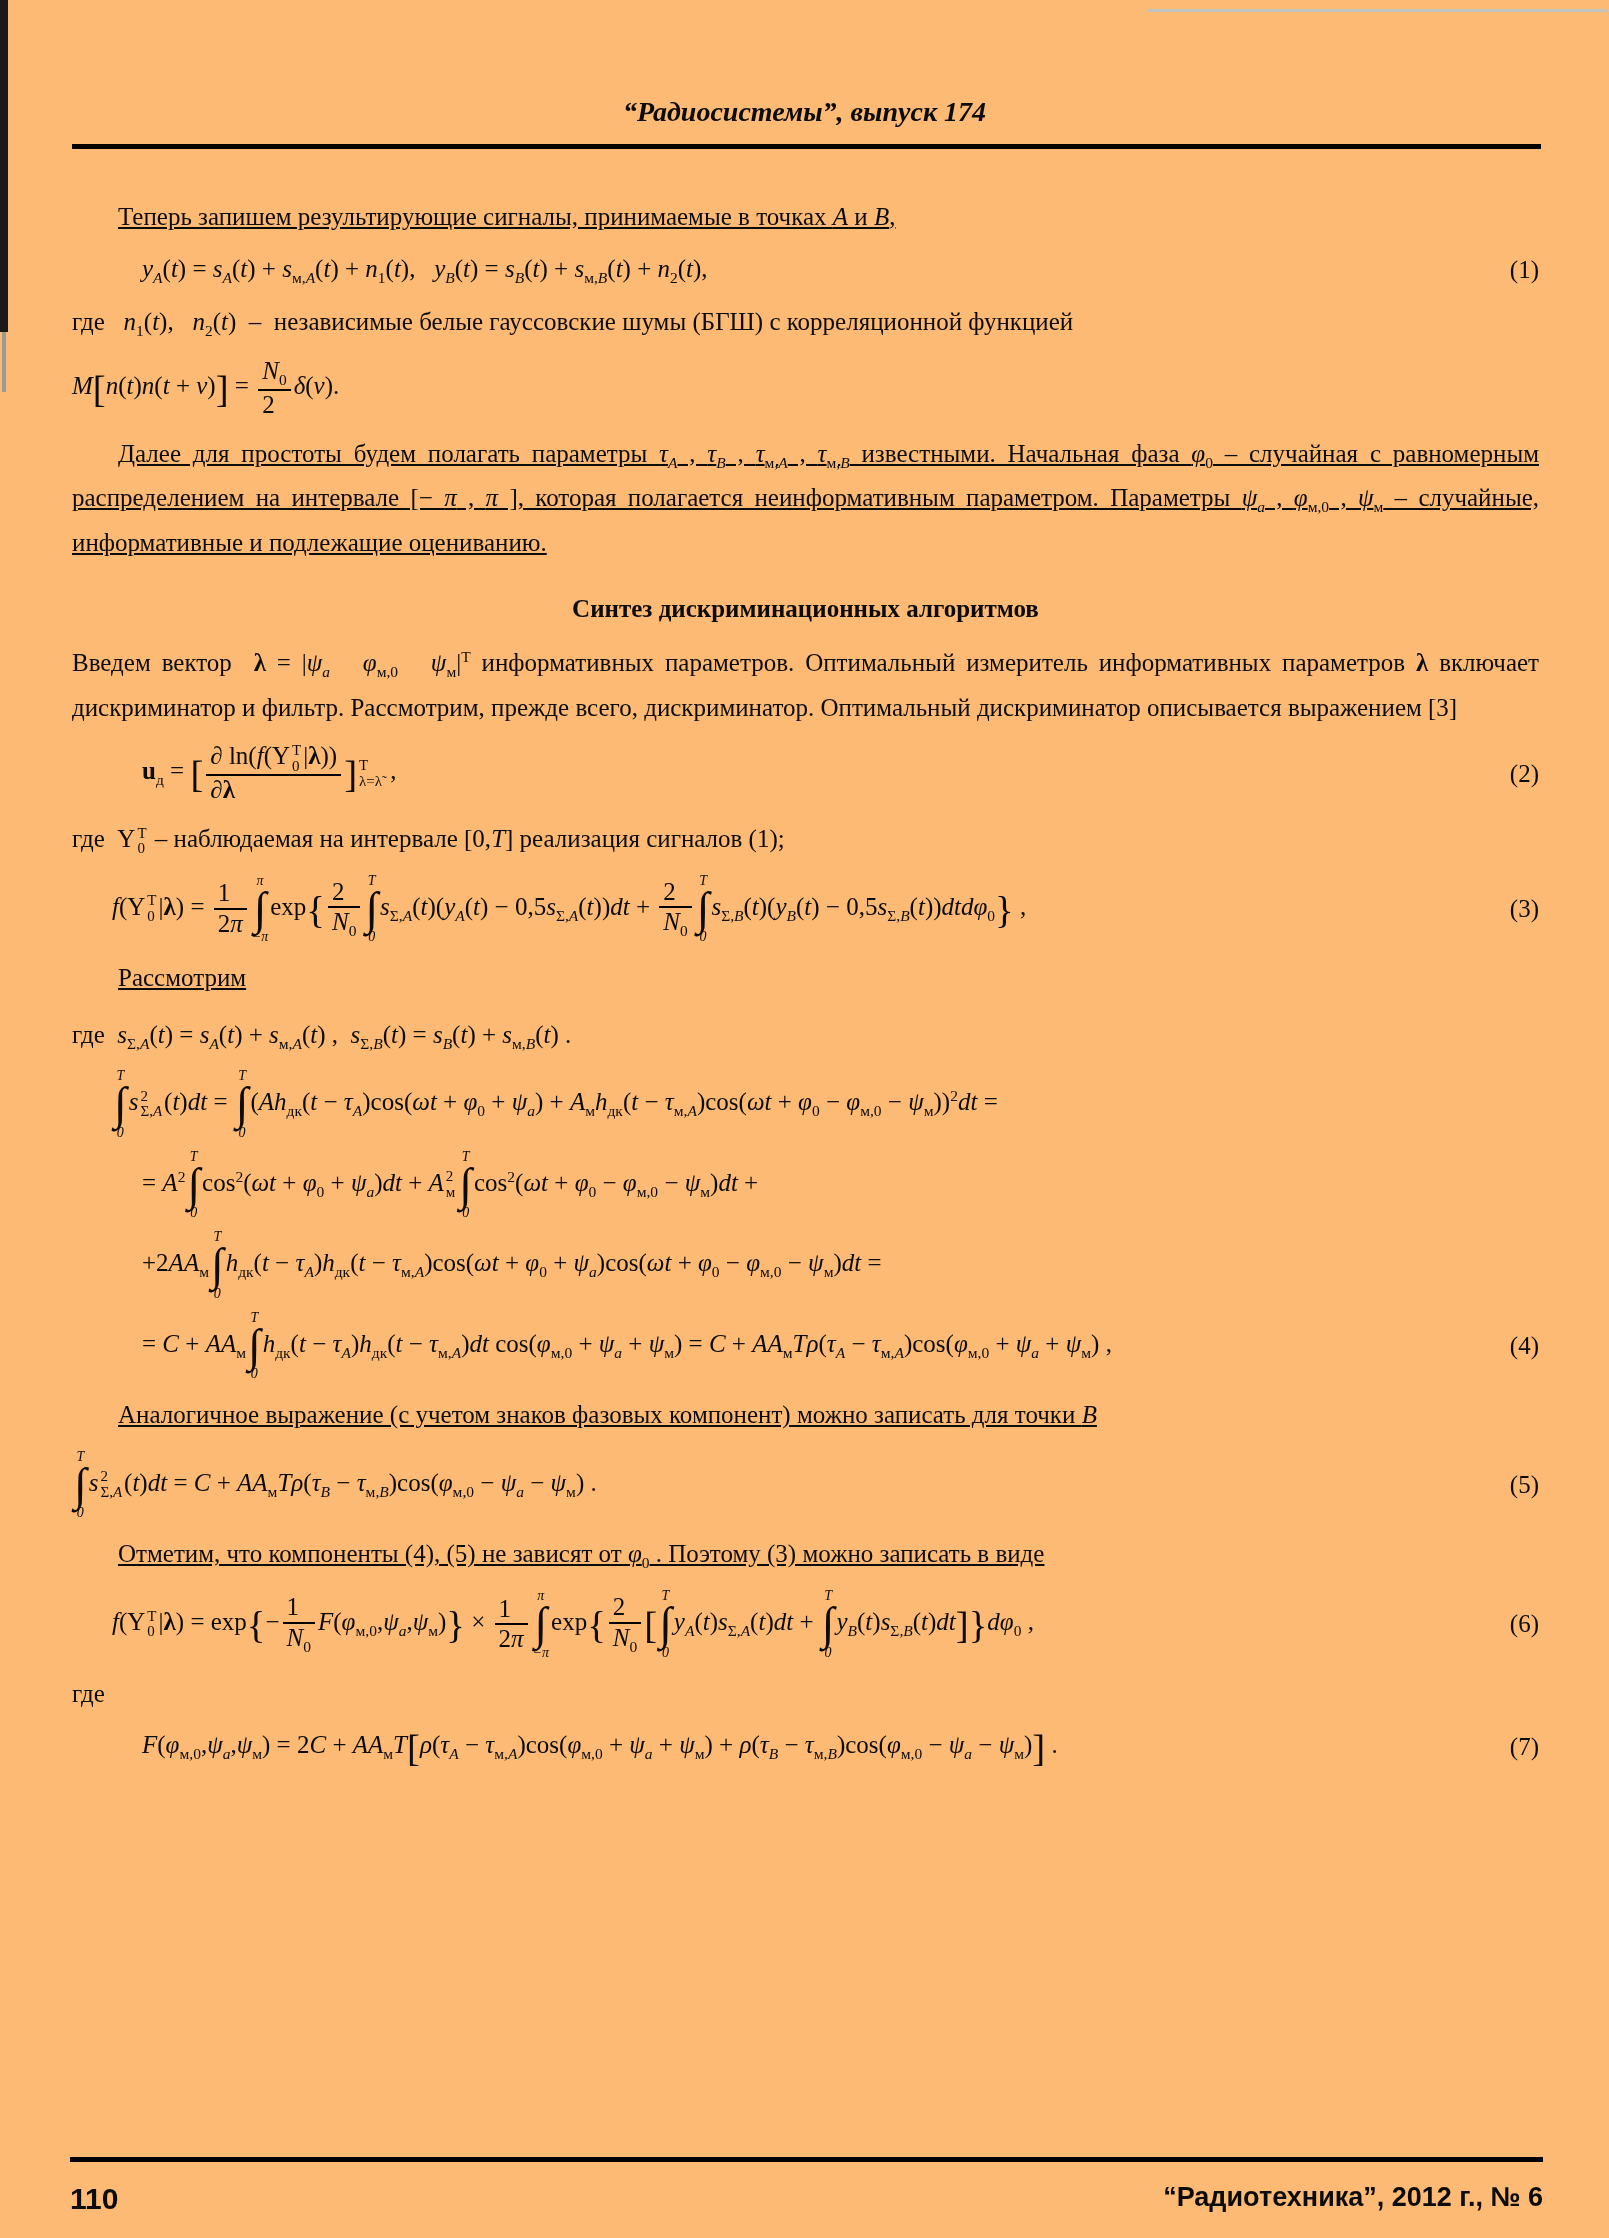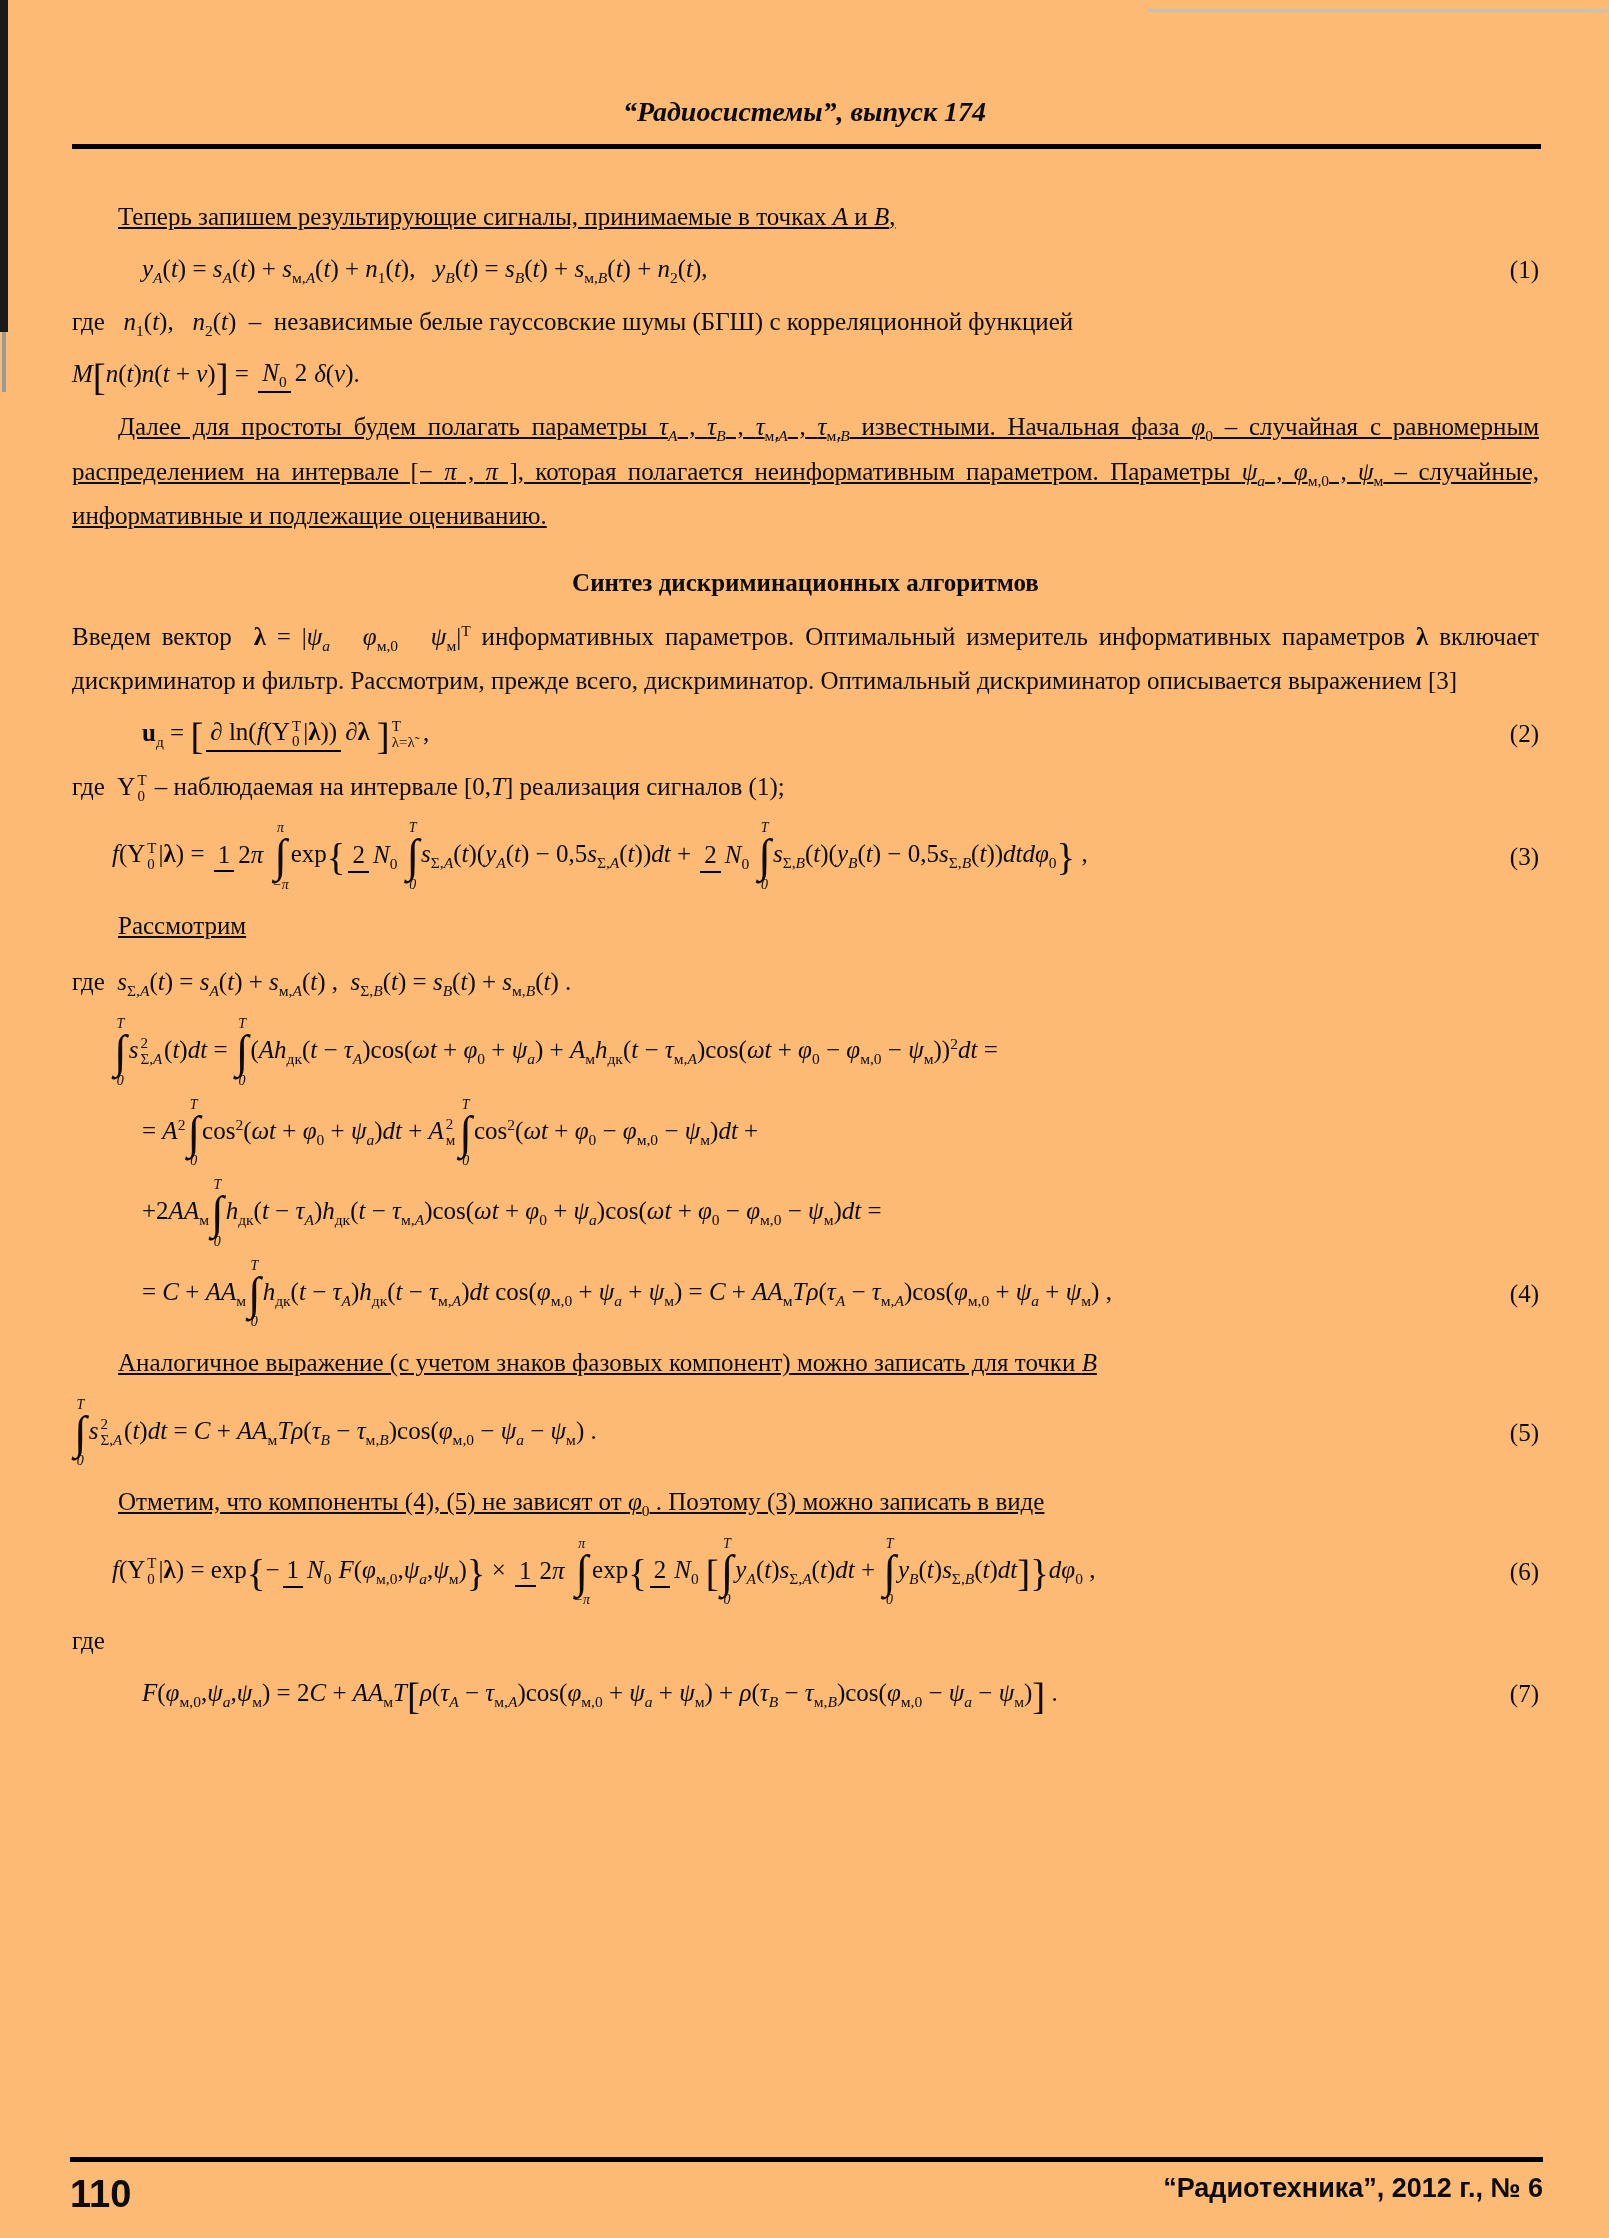--- a/index.html
+++ b/index.html
@@ -18,34 +18,34 @@
   .indent{text-indent:46px;text-decoration:underline;}
   .heading{text-align:center;font-weight:bold;font-size:25px;margin:30px 0 18px;}
   i{font-style:italic;}
   sub,sup{font-size:0.62em;}
   .eqrow{display:flex;align-items:center;margin:10px 0;}
   .eq{flex:1;padding-left:70px;line-height:1.35;}
   .eq.pl0{padding-left:0;}
   .eq.pl1{padding-left:40px;}
   .eqno{width:72px;text-align:right;font-size:25px;}
   
-  .fr{display:inline-flex;flex-direction:row;text-align:right;vertical-align:middle;line-height:1.15;margin:0 3px;}
+  .fr{display:inline-flex;flex-direction:column;text-align:left;vertical-align:middle;line-height:1.15;margin:0 3px;}
   .fr .n{border-bottom:2px solid #000;padding:0 4px;}
   .fr .d{padding:0 4px;}
   .in{display:inline-flex;flex-direction:column;align-items:center;vertical-align:middle;line-height:1;margin:0 2px;}
   .in .t,.in .b{font-size:0.56em;font-style:italic;line-height:1;}
   .in .g{font-size:1.85em;line-height:0.92;}
   .ss{display:inline-flex;flex-direction:column;align-items:flex-start;vertical-align:middle;line-height:1.05;font-size:0.6em;margin:0 2px;}
   .bb{font-size:1.55em;vertical-align:middle;line-height:0.8;font-weight:400;}
   b{font-weight:bold;}
   
   .frule{position:absolute;left:70px;right:66px;bottom:76px;height:5px;background:#000;}
   .footer{position:absolute;left:70px;right:66px;bottom:22px;display:flex;justify-content:space-between;align-items:flex-start;
           font-family:"Liberation Sans","DejaVu Sans",sans-serif;font-weight:bold;}
-  .fpage{font-size:38px;}
+  .fpage{font-size:30px;}
   .fref{font-size:27px;}
 </style>
 </head>
 <body>
 
 <div class="page">
   <div class="edge-strip"></div>
   <div class="edge-strip2"></div>
   <div class="topline"></div>
 

